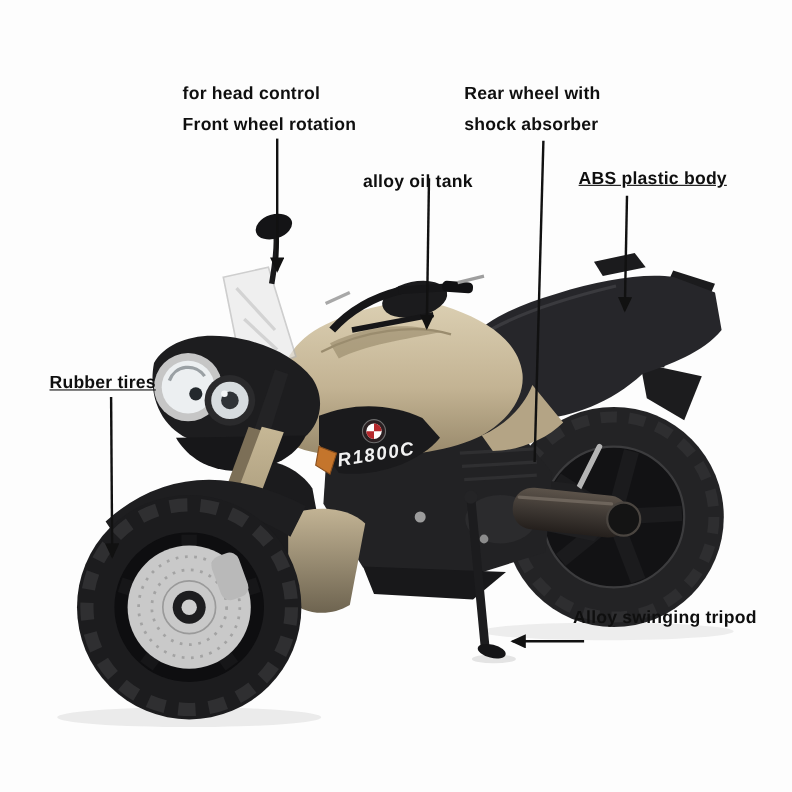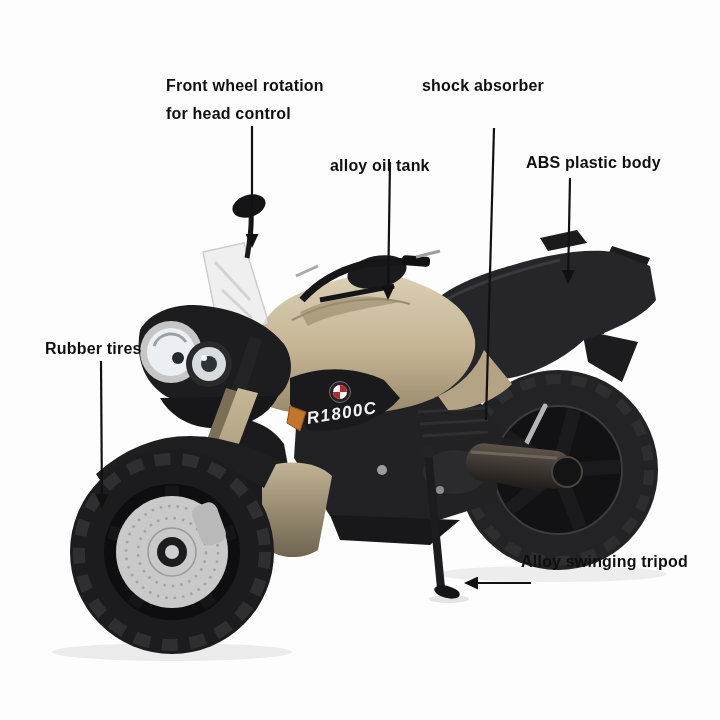--- a/index.html
+++ b/index.html
@@ -203,37 +203,38 @@
       <line x1="252" y1="126" x2="252" y2="246" marker-end="url(#ah)"></line>
       <line x1="494" y1="128" x2="486" y2="420"></line>
       <line x1="390" y1="162" x2="388" y2="298" marker-end="url(#ah)"></line>
       <line x1="570" y1="178" x2="568" y2="282" marker-end="url(#ah)"></line>
       <line x1="101" y1="361" x2="102" y2="506" marker-end="url(#ah)"></line>
       <line x1="531" y1="583" x2="466" y2="583" marker-end="url(#ah)"></line>
     </g>
   </svg>
 
   <div class="callout" style="left:166px;top:72px;">
+    <span>for head control</span>
     <span>Front wheel rotation</span>
-    <span>for head control</span>
   </div>
 
   <div class="callout" style="left:422px;top:72px;">
+    <span>Rear wheel with</span>
     <span>shock absorber</span>
   </div>
 
   <div class="callout" style="left:330px;top:152px;">
     <span>alloy oil tank</span>
   </div>
 
-  <div class="callout" style="left:526px;top:149px;">
+  <div class="callout" style="left:526px;top:149px;text-decoration:underline;">
     <span>ABS plastic body</span>
   </div>
 
-  <div class="callout" style="left:45px;top:335px;">
+  <div class="callout" style="left:45px;top:335px;text-decoration:underline;">
     <span>Rubber tires</span>
   </div>
 
   <div class="callout" style="left:521px;top:548px;">
     <span>Alloy swinging tripod</span>
   </div>
 
 </div>
 
 </body></html>

